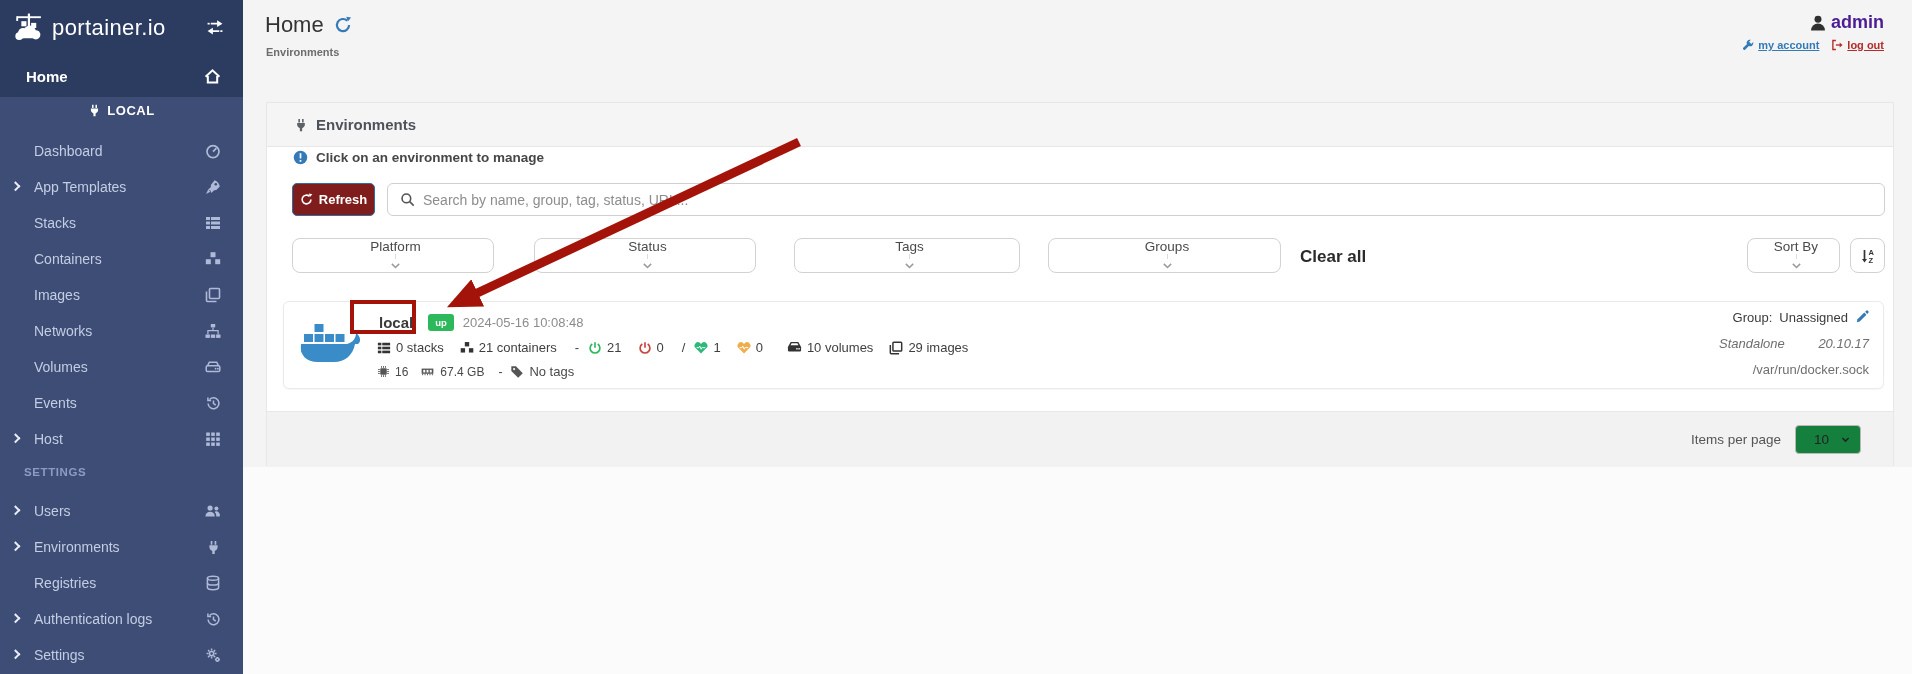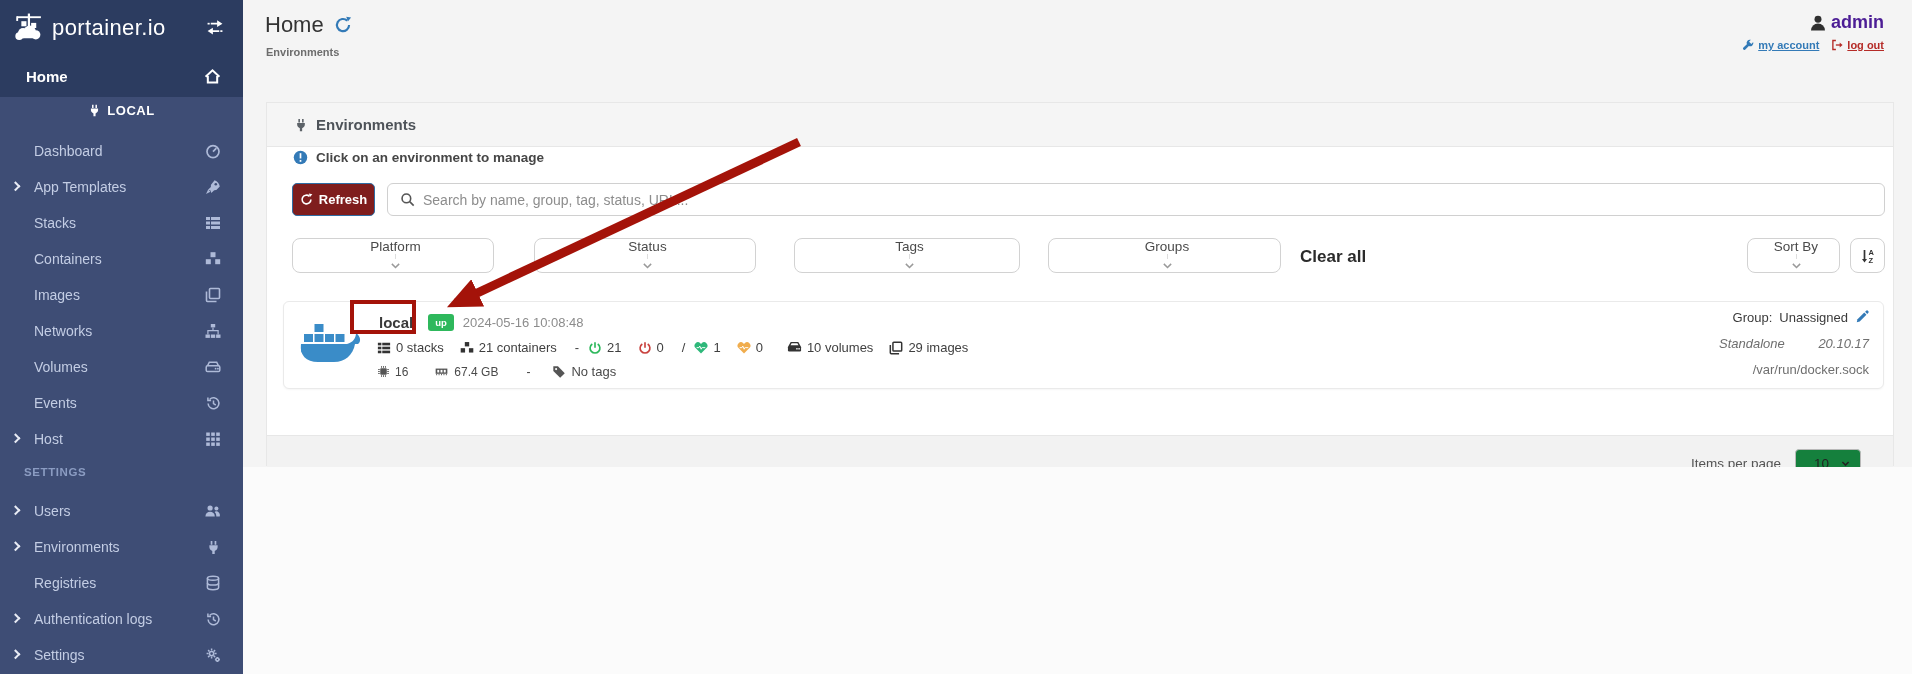--- a/index.html
+++ b/index.html
@@ -51,30 +51,30 @@
   
   #env-card { position:absolute; left:283px; top:301px; width:1601px; height:88px; background:#fff; border:1px solid #eaeaea; border-radius:6px; box-shadow:0 1px 2px rgba(0,0,0,.04); cursor:pointer; z-index:11; }
   #env-icon { position:absolute; left:14px; top:15px; color:#3a8cc8; }
   .line1 { position:absolute; left:89px; top:10px; display:flex; align-items:center; gap:9px; }
   #env-name { font-size:15px; font-weight:700; color:#3a3a3a; padding:2px 6px; }
   .badge { background:#2eb85c; color:#fff; font-size:9.5px; font-weight:700; padding:3px 7px; border-radius:3px; }
   #env-time { font-size:13px; color:#8c8c8c; }
   .line2 { position:absolute; left:93px; top:38px; display:flex; gap:7px; font-size:13px; color:#3f3f3f; }
   .stat { display:inline-flex; align-items:center; gap:5px; margin-right:9px; }
   .sep { color:#3f3f3f; margin:0 2px; }
-  .line3 { position:absolute; left:93px; top:62px; display:flex; align-items:center; gap:20px; font-size:12px; color:#555; }
+  .line3 { position:absolute; left:93px; top:62px; display:flex; align-items:center; gap:6px; font-size:12px; color:#555; }
   .line3 .stat { margin-right:6px; color:#4a4a4a; }
   #env-right { position:absolute; right:14px; top:8px; text-align:right; font-size:13px; line-height:1; }
   #env-group-row { display:flex; align-items:center; justify-content:flex-end; gap:7px; color:#3b3b3b; }
   #env-type-row { margin-top:13px; color:#6f6f6f;font-style:italic; }
   #env-type-row .ver { margin-left:30px; }
   #env-url-row { margin-top:13px; color:#6f6f6f; }
 
   
-  #panel-footer { position:absolute; left:0; top:308px; width:100%; height:56px; background:#f2f2f2; border-top:1px solid #e7e7e7; display:flex; align-items:center; justify-content:flex-end; gap:14px; padding-right:32px;margin-top:24px; }
+  #panel-footer { position:absolute; left:0; top:308px; width:100%; height:56px; background:#f2f2f2; border-top:1px solid #e7e7e7; display:flex; align-items:center; justify-content:flex-end; gap:14px; padding-right:32px; }
   #ipp-label { font-size:13.5px; color:#555; }
   #ipp-select { width:66px; height:29px; background:#15803d; border:1px solid #b9b9b9; border-radius:4px; display:flex; align-items:center; justify-content:space-between; padding:0 9px 0 18px; font-size:13.5px; color:#222; cursor:pointer; }
   #below-panel { position:absolute; left:243px; top:467px; right:0; bottom:0; background:#fbfbfb; }
 
   
   #annot-box { position:absolute; left:350px; top:300px; width:66px; height:34px; border:4px solid #a41309; z-index:55; pointer-events:none; }
   #annot-arrow { position:absolute; left:0; top:0; z-index:56; pointer-events:none; }
 </style>
 </head>
 <body>

